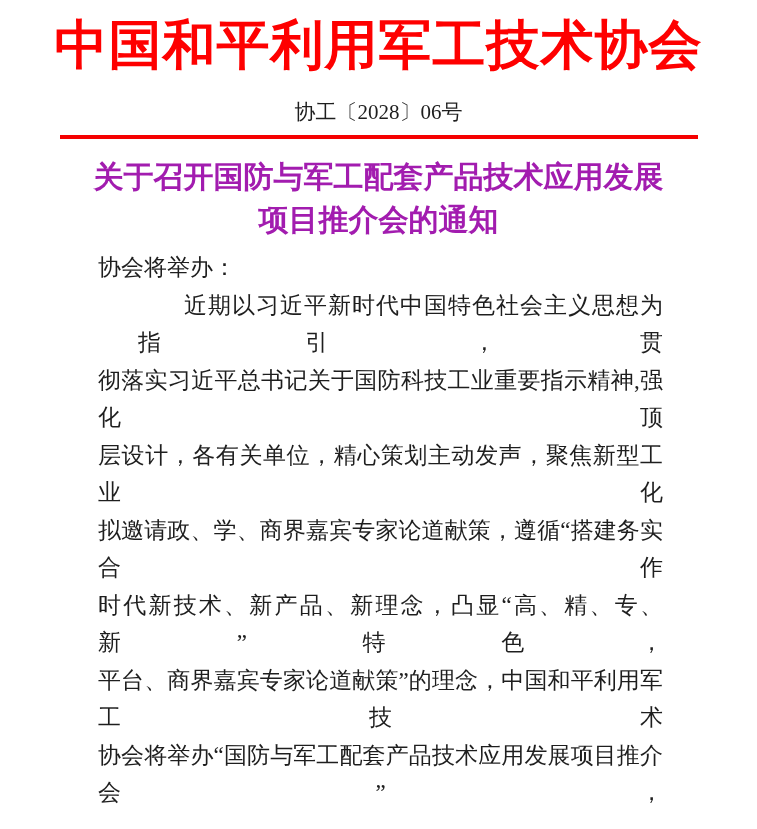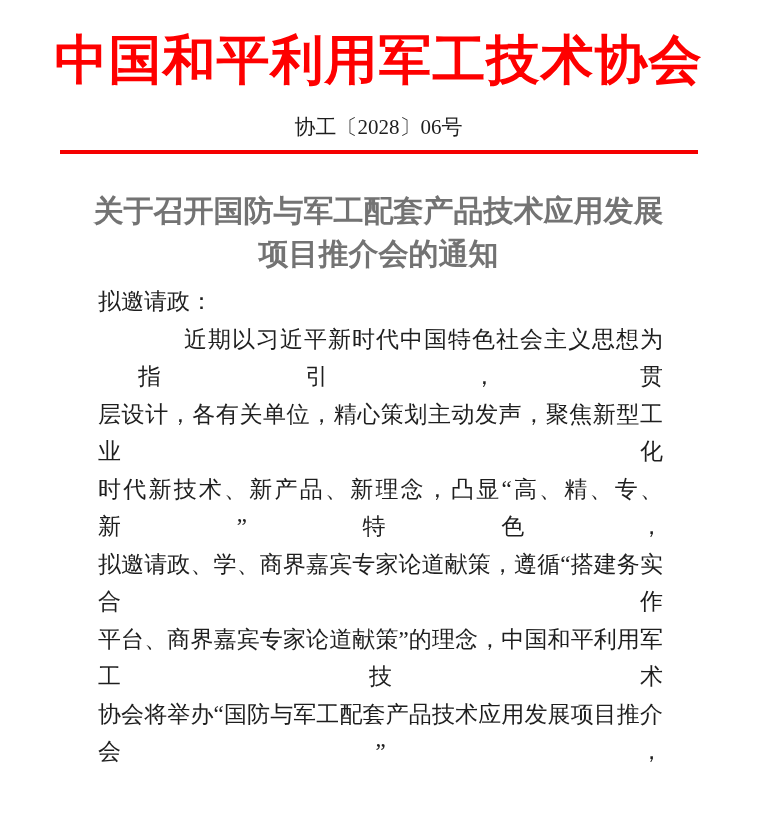--- a/index.html
+++ b/index.html
@@ -7,21 +7,21 @@
   .page {
     position: relative;
     width: 757px;
     height: 829px;
     background: #ffffff;
     overflow: hidden;
     font-family: "Liberation Serif", "DejaVu Serif", serif;
     color: #1e1e1e;
   }
   .org-name {
-    margin-top: 26px;
+    margin-top: 11px;
     text-align: center;
     font-size: 53px;
     line-height: 68px;
     font-weight: bold;
     color: #fe0000;
     letter-spacing: 1px;
     white-space: nowrap;
     font-family: "Liberation Serif", "DejaVu Serif", serif;
   }
   .doc-number {
@@ -31,26 +31,26 @@
     line-height: 25px;
     color: #1e1e1e;
   }
   .red-rule {
     width: 638px;
     height: 4px;
     margin: 10px auto 0 auto;
     background: #f50000;
   }
   .doc-title {
-    margin-top: 35px;
+    margin-top: 16px;
     text-align: center;
     font-size: 30px;
     line-height: 43px;
     font-weight: bold;
-    color: #737373;
+    color: #a21caf;
     font-family: "Liberation Sans", "DejaVu Sans", sans-serif;
   }
   .body-block {
     margin: 8px 94px 0 98px;
     font-size: 23px;
     line-height: 37.5px;
     color: #1e1e1e;
   }
   .line { display: block; }
   .jline {
@@ -71,24 +71,25 @@
 
   <div class="red-rule"></div>
 
   <div class="doc-title">
     <span class="line">关于召开国防与军工配套产品技术应用发展</span>
     <span class="line">项目推介会的通知</span>
   </div>
 
   <div class="body-block">
 
-    <span class="line">拟邀请政：</span>
+    <span class="line">协会将举办：</span>
 
     <span class="line jline indent">近期以习近平新时代中国特色社会主义思想为指引，贯</span>
+    <span class="line jline">彻落实习近平总书记关于国防科技工业重要指示精神,强化顶</span>
     <span class="line jline">层设计，各有关单位，精心策划主动发声，聚焦新型工业化</span>
+    <span class="line jline">拟邀请政、学、商界嘉宾专家论道献策，遵循“搭建务实合作</span>
     <span class="line jline">时代新技术、新产品、新理念，凸显“高、精、专、新”特色，</span>
-    <span class="line jline">拟邀请政、学、商界嘉宾专家论道献策，遵循“搭建务实合作</span>
     <span class="line jline">平台、商界嘉宾专家论道献策”的理念，中国和平利用军工技术</span>
     <span class="line jline">协会将举办“国防与军工配套产品技术应用发展项目推介会”，</span>
 
   </div>
 
 </div>
 
 </body></html>

